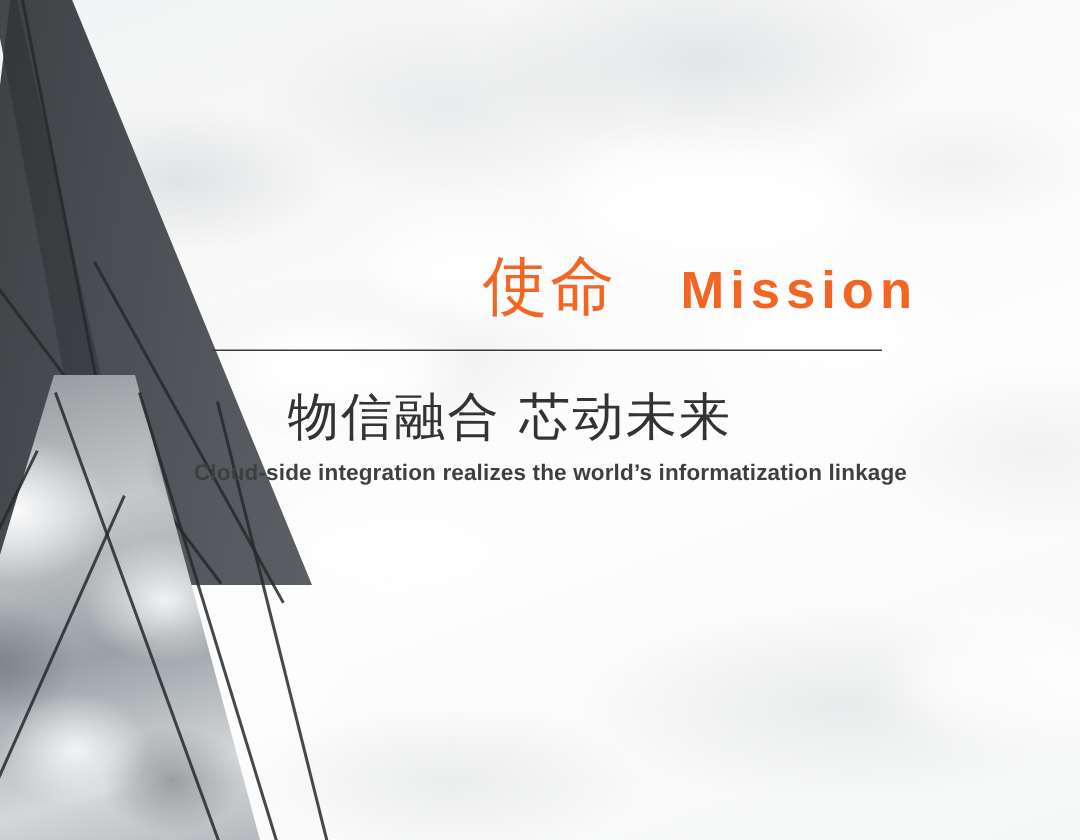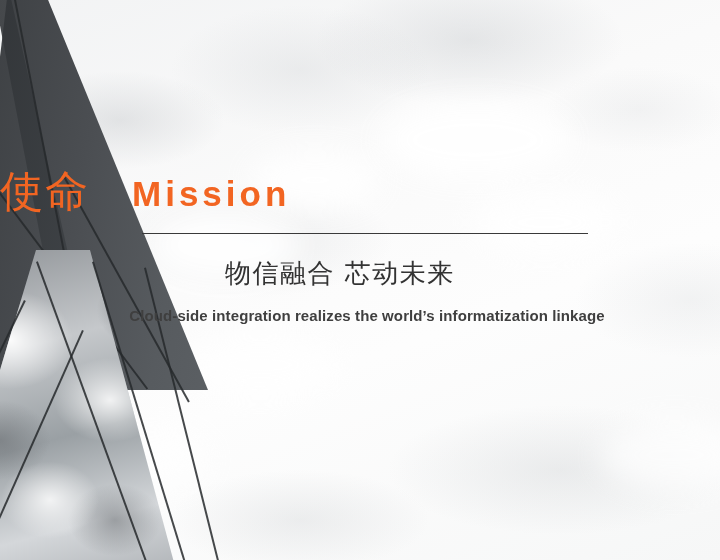--- a/index.html
+++ b/index.html
@@ -109,21 +109,21 @@
     left: 0;
     top: 0;
     width: 720px;
     height: 560px;
   }
   .title-row {
     position: absolute;
     left: 0;
     top: 170px;
     width: 612px;
-    text-align: left;
+    text-align: right;
     white-space: nowrap;
     line-height: 1;
   }
   .title-cn {
     display: inline-block;
     font-family: "DejaVu Sans", "Liberation Sans", sans-serif;
     font-size: 43px;
     font-weight: 400;
     color: #f26522;
     letter-spacing: 2px;
@@ -147,21 +147,21 @@
     height: 0;
     border-top: 1px solid #3a3a3a;
   }
   .subtitle {
     position: absolute;
     left: 0;
     top: 258px;
     width: 680px;
     text-align: center;
     font-family: "DejaVu Sans", "Liberation Sans", sans-serif;
-    font-size: 26px;
+    font-size: 34px;
     font-weight: 400;
     color: #333333;
     letter-spacing: 1.5px;
     line-height: 1.2;
     white-space: nowrap;
   }
   .desc {
     position: absolute;
     left: 0;
     top: 303px;

